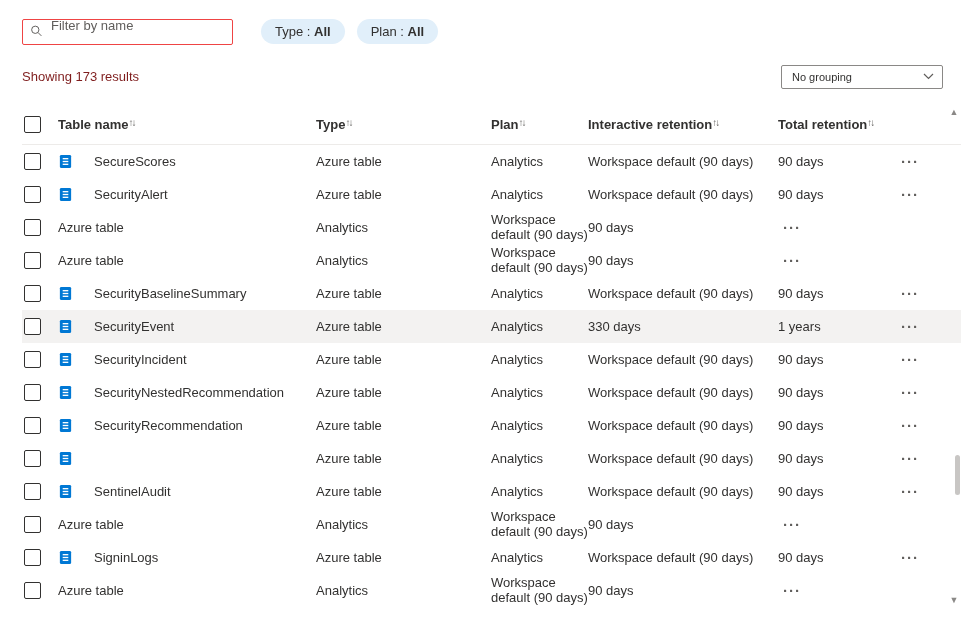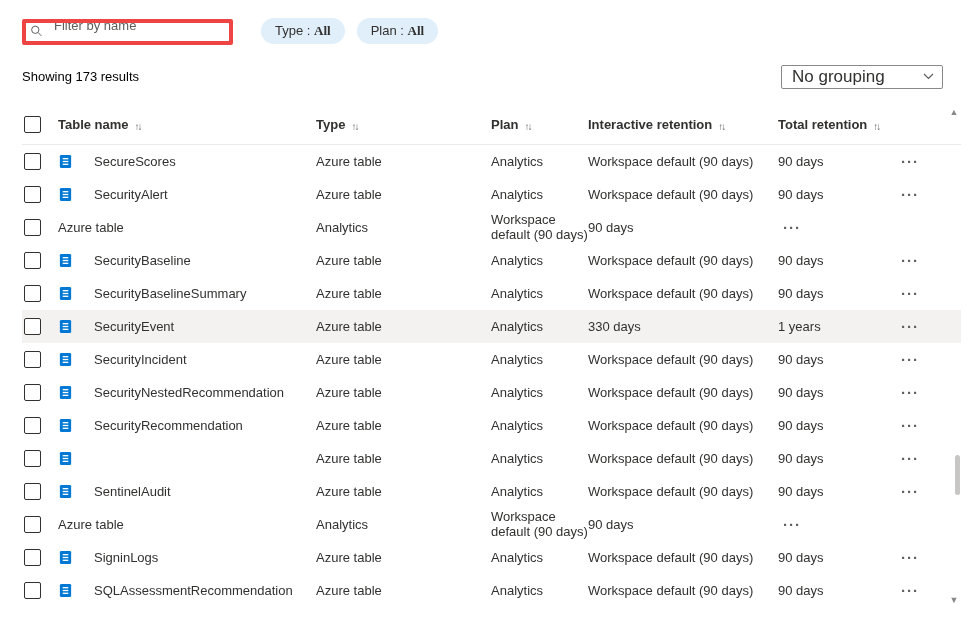--- a/index.html
+++ b/index.html
@@ -18,21 +18,21 @@
       margin-bottom: 20px;
     }
     .search-box {
       position: relative;
       width: 211px;
     }
     .search-box input {
       width: 100%;
       height: 26px;
       padding: 0 8px 12px 28px;
-      border: 4px solid #ef4444;
+      border: 1px solid #ef4444;
       border-radius: 2px;
       font-size: 13px;
       color: #323130;
     }
     .search-box input::placeholder { color: #605e5c; }
     .search-box .search-icon {
       position: absolute;
       left: 8px;
       top: 50%;
       transform: translateY(-50%);
@@ -43,57 +43,57 @@
     .pill-group { display: flex; gap: 12px; }
     .pill {
       background: #e1effa;
       border-radius: 14px;
       padding: 5px 14px;
       font-size: 13px;
       color: #323130;
       cursor: pointer;
       user-select: none;
     }
-    .pill .bold { font-weight: 600; font-family: Liberation Serif, serif; }
+    .pill .bold { font-weight: 600; }
     .results-row {
       display: flex;
       justify-content: space-between;
       align-items: center;
       margin-bottom: 16px;
     }
-    .results-text { font-size: 13px; color: #000000; }
+    .results-text { font-size: 13px; color: #7f1d1d; }
     .grouping-select {
       position: relative;
       width: 162px;
       height: 24px;
       border: 1px solid #8a8886;
       border-radius: 2px;
       display: flex;
       align-items: center;
       justify-content: space-between;
       padding: 0 8px 0 10px;
-      font-size: 17px;
+      font-size: 11px;
       cursor: pointer;
       background: #fff;
       margin-right: 18px;
     }
     .table-wrap {
       position: relative;
     }
     .header-row {
       display: grid;
       grid-template-columns: 36px 258px 175px 97px 190px 118px 46px;
       align-items: center;
       height: 40px;
       border-bottom: 1px solid #edebe9;
     }
     .header-cell {
       display: flex;
-      align-items: flex-end;
-      gap: 6px;
+      align-items: flex-start;
+      gap: 0;
       font-weight: 600;
       font-size: 13px;
       cursor: pointer;
     }
     .sort-arrows-inline { display: inline-flex; gap: 0; color: #605e5c; font-size: 10px; letter-spacing: -2px;}
     .checkbox {
       width: 17px;
       height: 17px;
       border: 1px solid #323130;
       border-radius: 2px;
@@ -259,29 +259,20 @@
     <div>Azure table</div>
     <div>Analytics</div>
     <div>Workspace default (90 days)</div>
     <div>90 days</div>
     <div class="more-btn">···</div>
   </div>
       <div class="data-row">
     <div>
           <div class="checkbox"></div>
         </div>
-    <div class="name-cell">
-      <svg class="table-icon" viewBox="0 0 16 16">
-        <rect x="2" y="1" width="12" height="14" rx="1.5"></rect>
-        <line class="line" x1="5" y1="5" x2="11" y2="5"></line>
-        <line class="line" x1="5" y1="8" x2="11" y2="8"></line>
-        <line class="line" x1="5" y1="11" x2="11" y2="11"></line>
-      </svg>
-      <span>SecurityBaseline</span>
-    </div>
     <div>Azure table</div>
     <div>Analytics</div>
     <div>Workspace default (90 days)</div>
     <div>90 days</div>
     <div class="more-btn">···</div>
   </div>
       <div class="data-row">
     <div>
           <div class="checkbox"></div>
         </div>
@@ -439,29 +430,20 @@
     <div>Azure table</div>
     <div>Analytics</div>
     <div>Workspace default (90 days)</div>
     <div>90 days</div>
     <div class="more-btn">···</div>
   </div>
       <div class="data-row">
     <div>
           <div class="checkbox"></div>
         </div>
-    <div class="name-cell">
-      <svg class="table-icon" viewBox="0 0 16 16">
-        <rect x="2" y="1" width="12" height="14" rx="1.5"></rect>
-        <line class="line" x1="5" y1="5" x2="11" y2="5"></line>
-        <line class="line" x1="5" y1="8" x2="11" y2="8"></line>
-        <line class="line" x1="5" y1="11" x2="11" y2="11"></line>
-      </svg>
-      <span>SQLAssessmentRecommendation</span>
-    </div>
     <div>Azure table</div>
     <div>Analytics</div>
     <div>Workspace default (90 days)</div>
     <div>90 days</div>
     <div class="more-btn">···</div>
   </div>
     </div>
 
   <div class="scroll-indicator" style="top:2px">▲</div>
   <div class="thumb" style="top:350px"></div>

